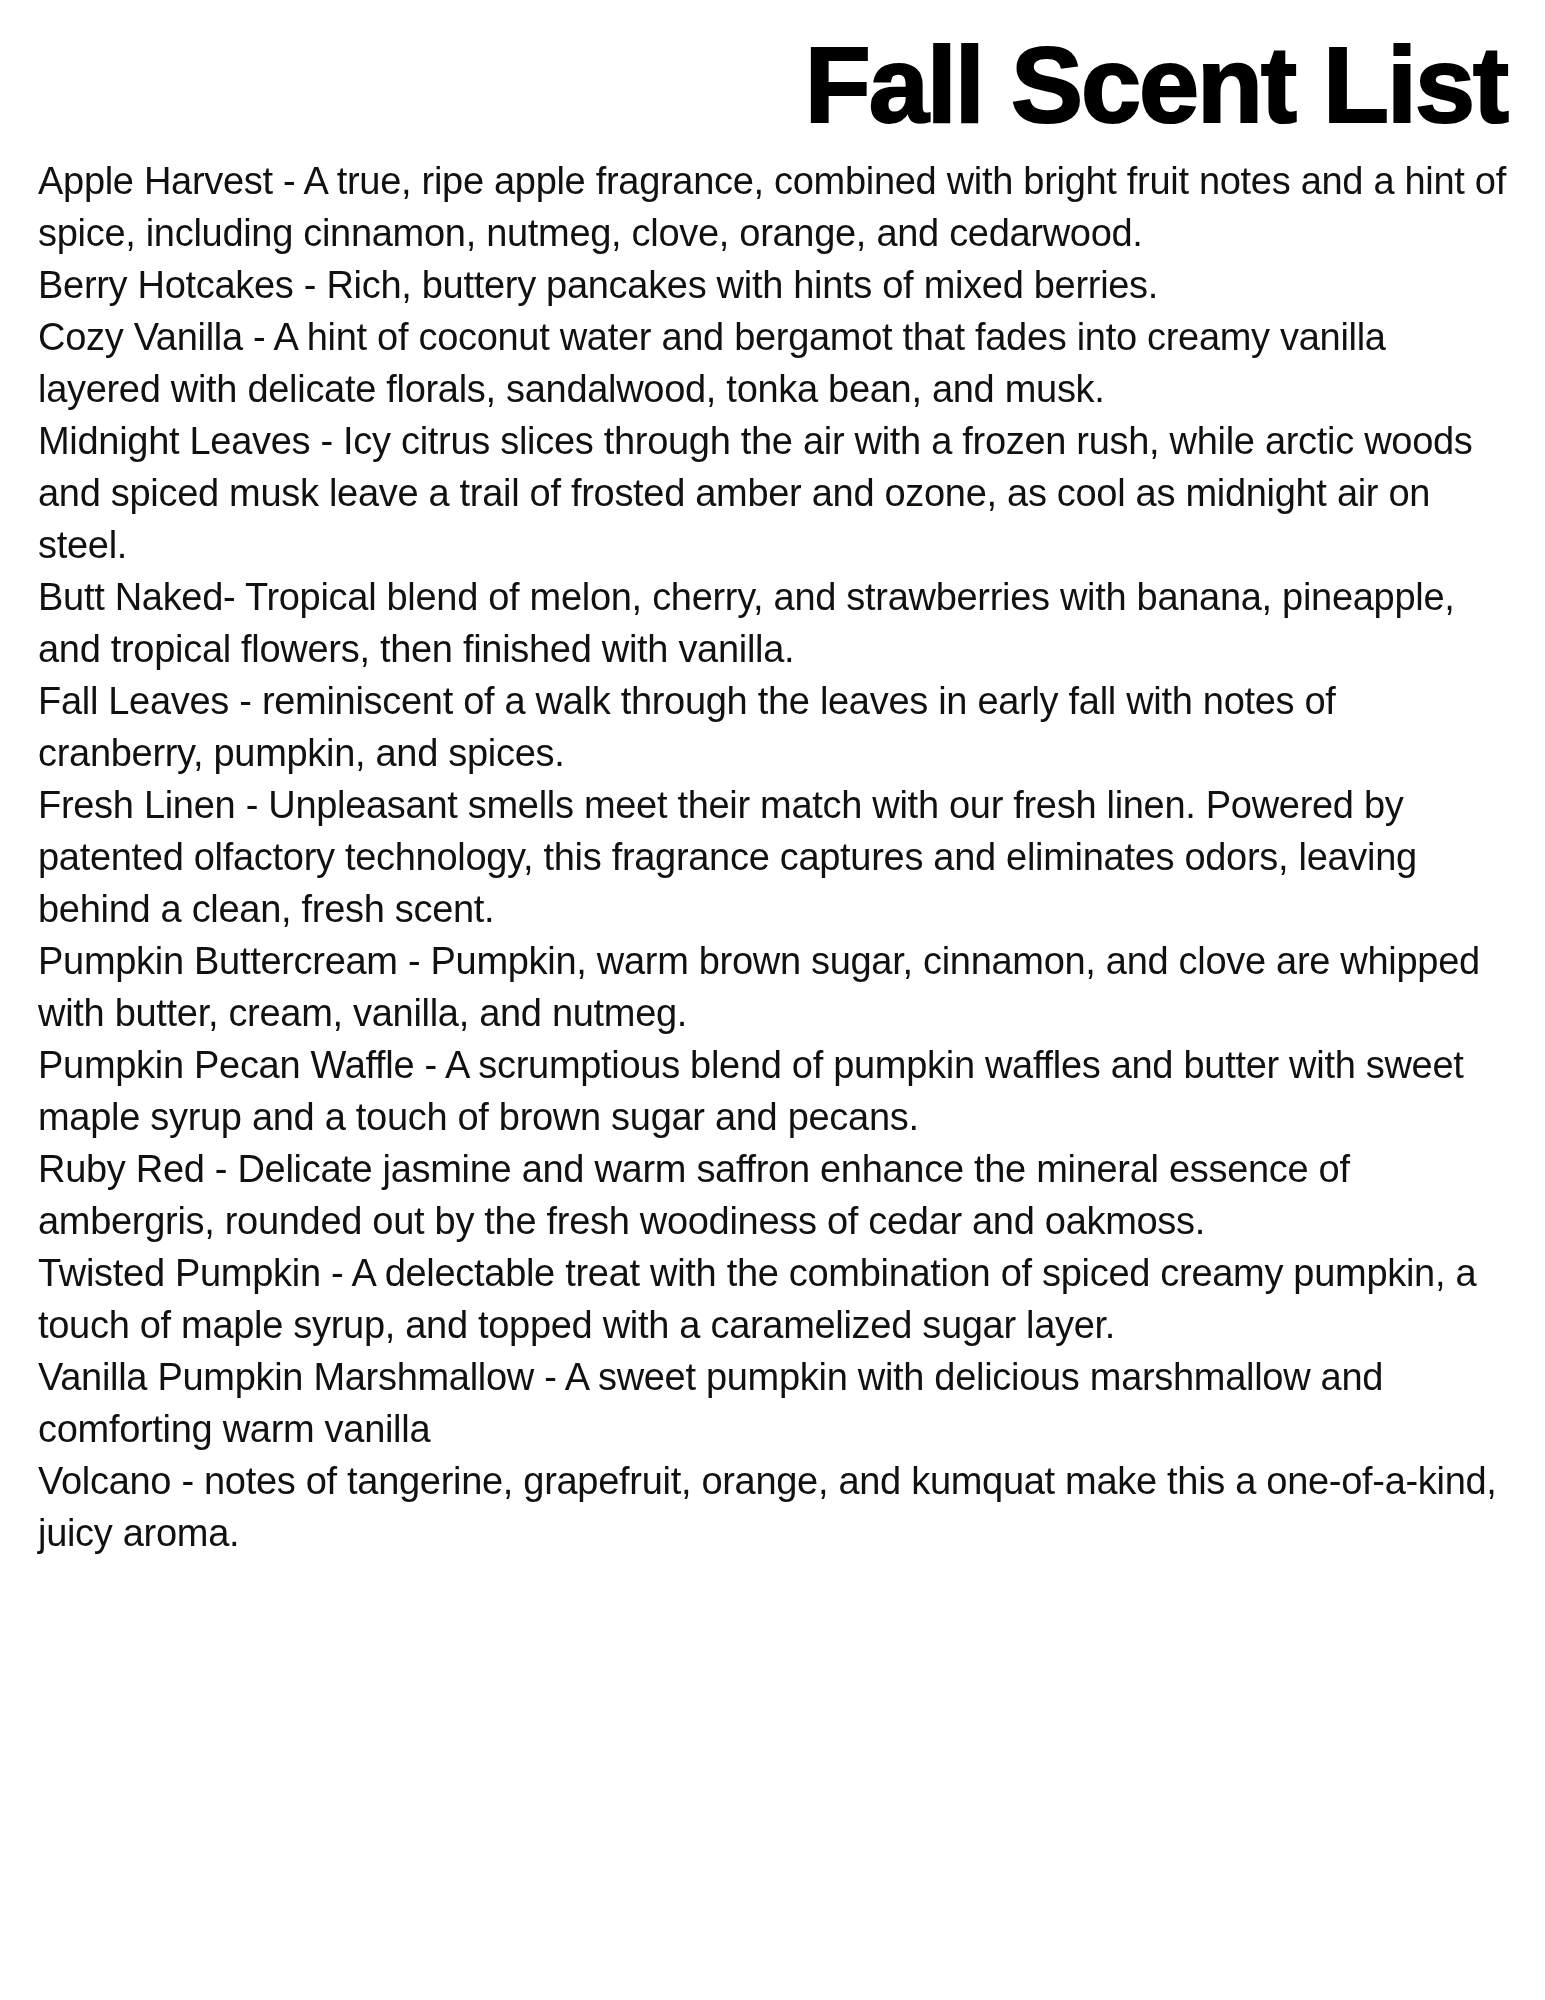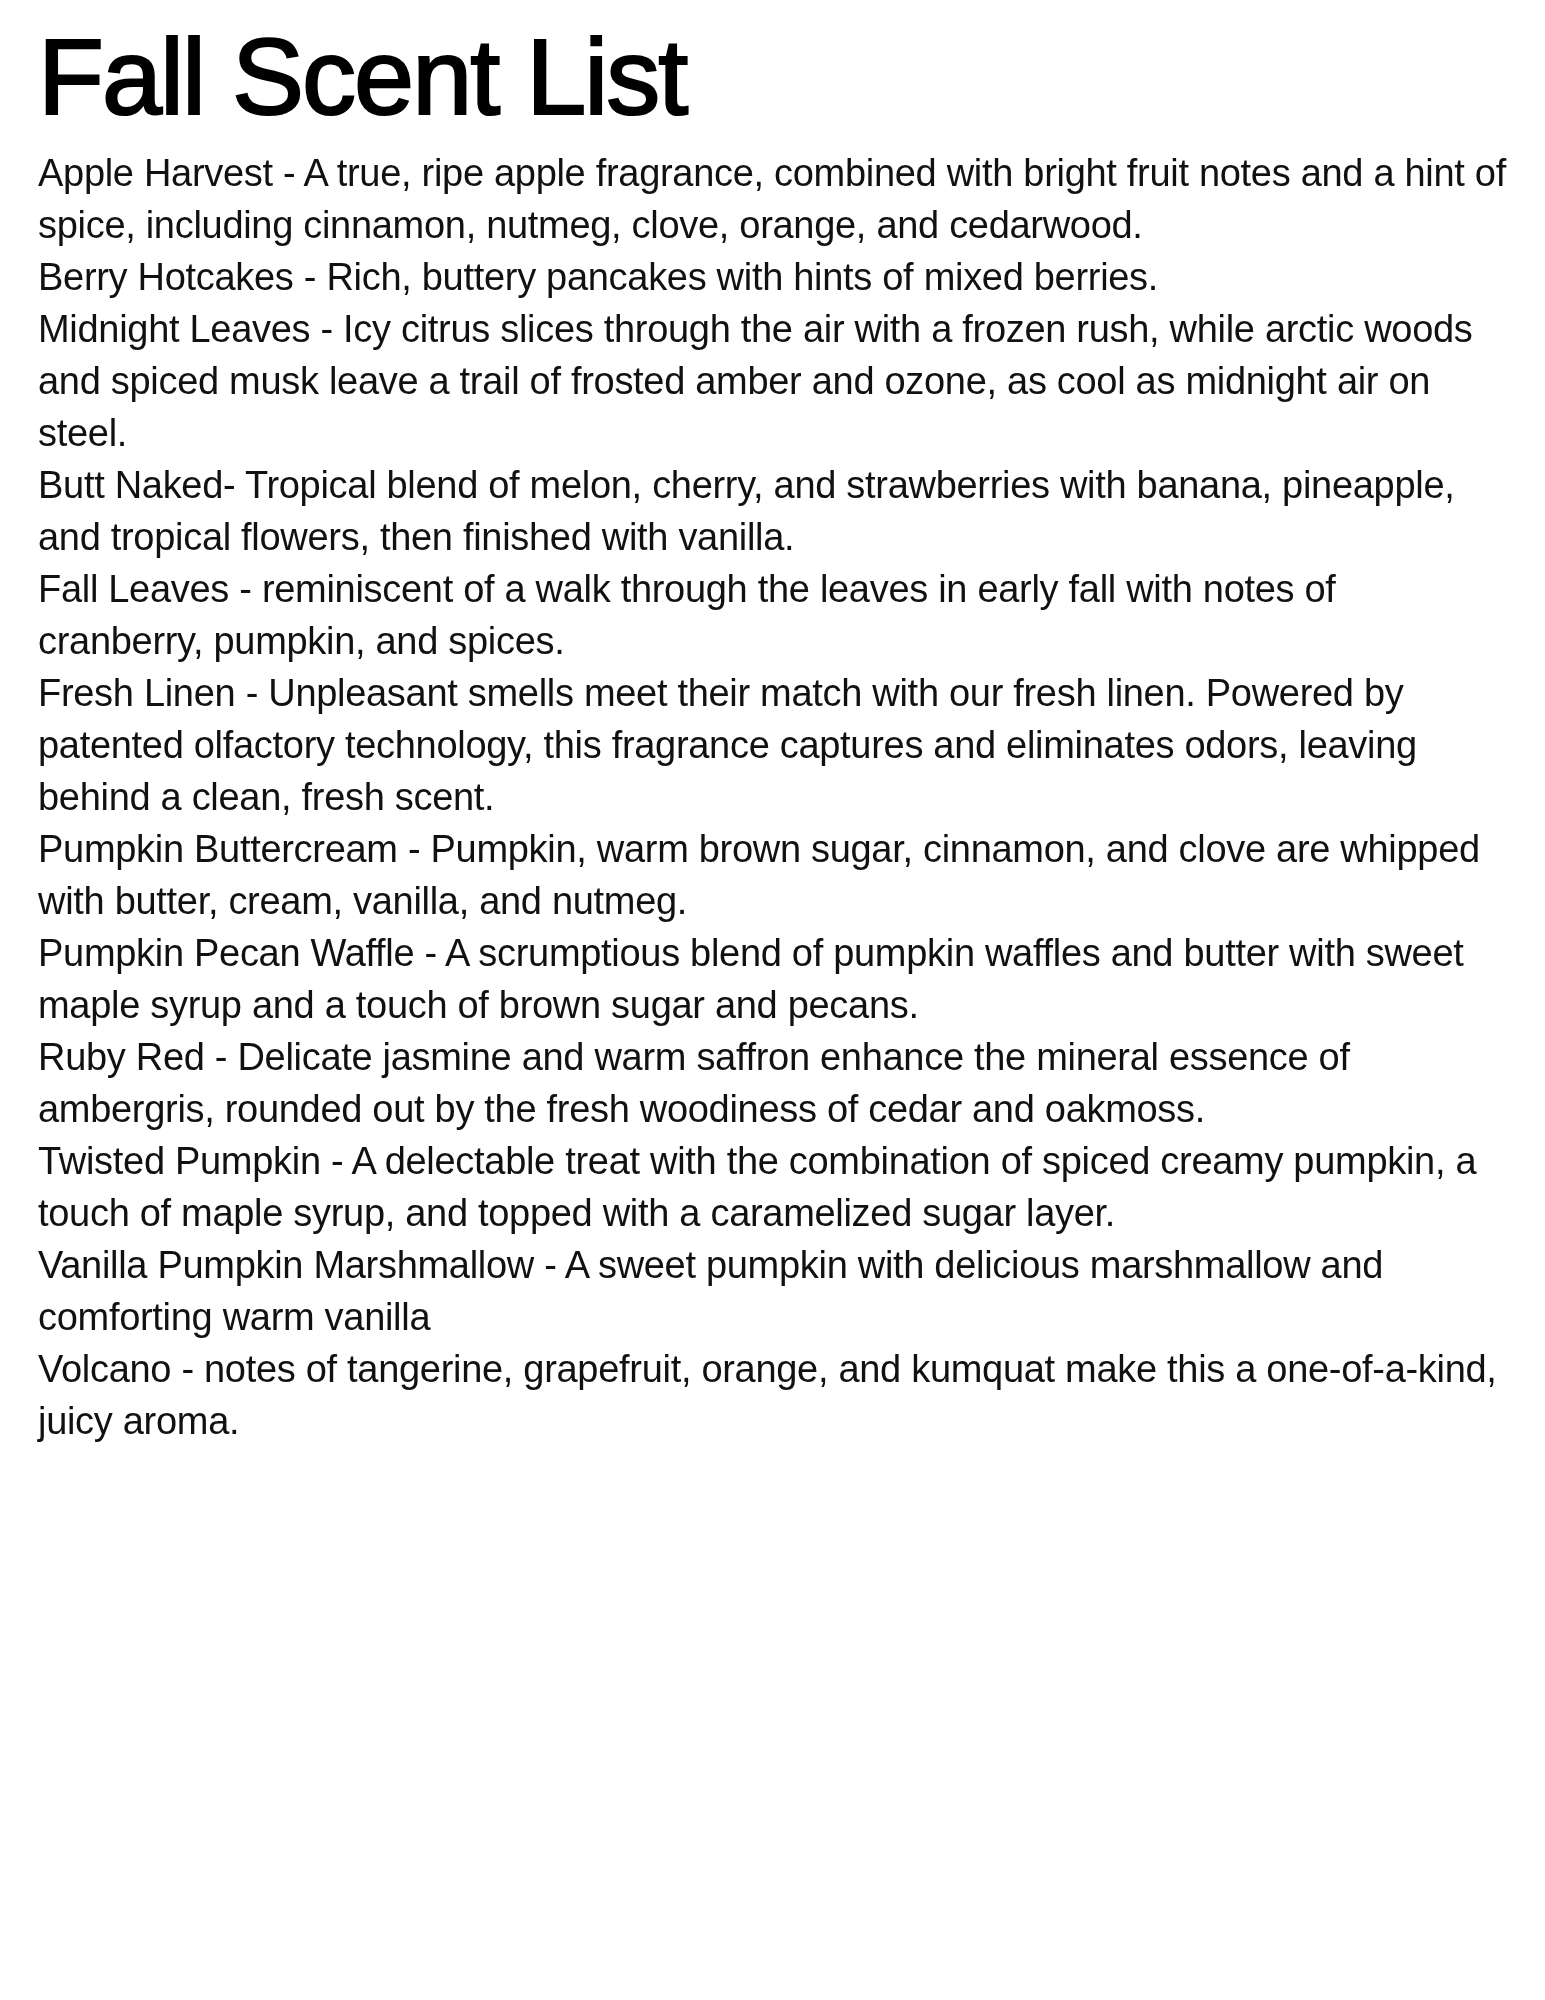--- a/index.html
+++ b/index.html
@@ -12,25 +12,25 @@
     width: 1545px;
     height: 2000px;
     background: #ffffff;
     box-sizing: border-box;
     padding: 16px 38px 0 38px;
     overflow: hidden;
     font-family: "Liberation Sans", sans-serif;
     color: #111111;
   }
   .title {
-    margin: 4px 0 14px 0;
-    text-align: left;
+    margin: 12px 0 14px 0;
+    text-align: right;
     font-size: 108px;
     line-height: 1.05;
-    font-weight: normal;
+    font-weight: bold;
     letter-spacing: -2px;
     color: #000000;
     -webkit-text-stroke: 2.2px #000000;
   }
   .scent-list {
     font-size: 38px;
     line-height: 52px;
     letter-spacing: -0.3px;
   }
   .scent {
@@ -46,20 +46,21 @@
 <body>
 
 <div class="page">
   <h1 class="title">Fall Scent List</h1>
   <div class="scent-list" id="scent-list">
   <p class="scent"><span class="scent-name">Apple Harvest&nbsp;</span><span class="scent-desc">- A true, ripe apple fragrance, combined with bright fruit notes and a hint of spice, including cinnamon, nutmeg, clove, orange, and cedarwood.</span></p>
 
 
   <p class="scent"><span class="scent-name">Berry Hotcakes</span><span class="scent-desc"> - Rich, buttery pancakes with hints of mixed berries.</span></p>
 
+  <p class="scent"><span class="scent-name">Cozy Vanilla</span><span class="scent-desc"> - A hint of coconut water and bergamot that fades into creamy vanilla layered with delicate florals, sandalwood, tonka bean, and musk.</span></p>
 
   <p class="scent"><span class="scent-name">Midnight Leaves</span><span class="scent-desc"> - Icy citrus slices through the air with a frozen rush, while arctic woods and spiced musk leave a trail of frosted amber and ozone, as cool as midnight air on steel.</span></p>
 
 
   <p class="scent"><span class="scent-name">Butt Naked-</span><span class="scent-desc"> Tropical blend of melon, cherry, and strawberries with banana, pineapple, and tropical flowers, then finished with vanilla.</span></p>
 
   <p class="scent"><span class="scent-name">Fall Leaves</span><span class="scent-desc"> - reminiscent of a walk through the leaves in early fall with notes of cranberry, pumpkin, and spices.</span></p>
 
   <p class="scent"><span class="scent-name">Fresh Linen&nbsp;</span><span class="scent-desc">- Unpleasant smells meet their match with our fresh linen. Powered by patented olfactory technology, this fragrance captures and eliminates odors, leaving behind a clean, fresh scent.</span></p>
 

